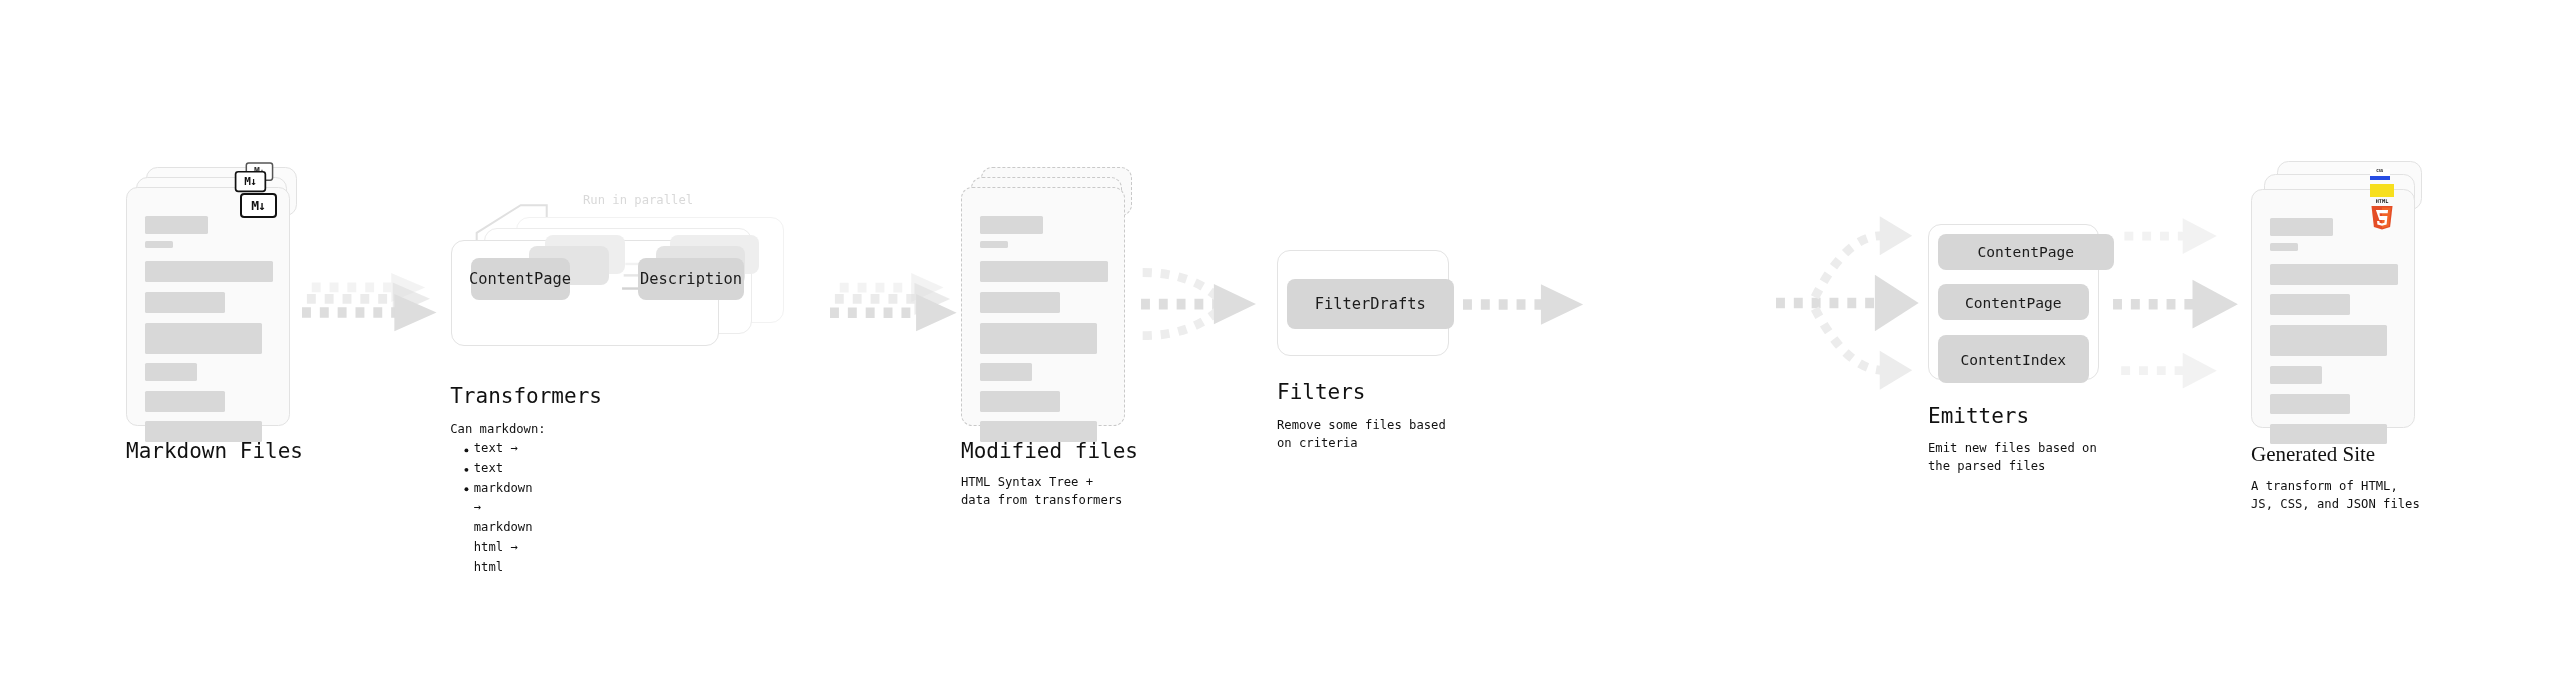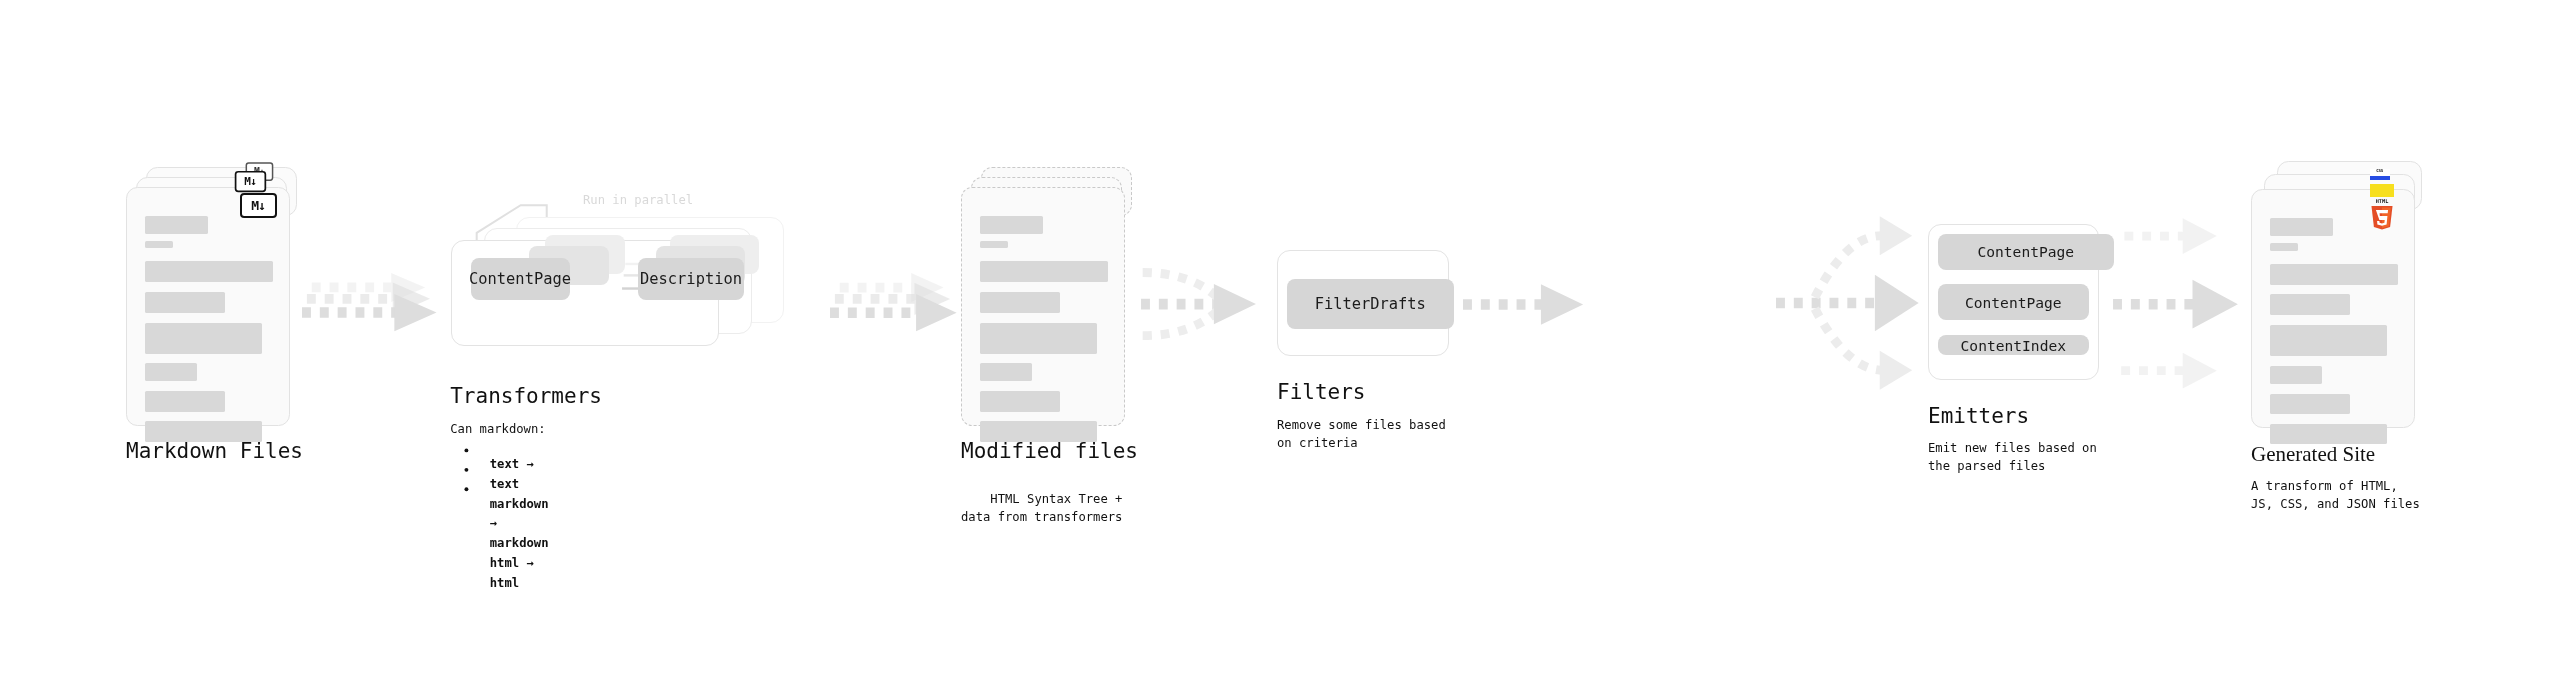--- a/index.html
+++ b/index.html
@@ -39,21 +39,21 @@
         font-size:15.4px;color:#1b1b1b;box-sizing:border-box;white-space:nowrap;}
   .pill.f2{background:#e4e4e4;color:transparent;}
   .pill.f3{background:#eeeeee;color:transparent;}
 
   
   .title{position:absolute;font-size:21px;color:#111;white-space:nowrap;}
   .sub{position:absolute;font-size:12.2px;color:#111;line-height:1.45;white-space:pre;}
   .parallel{position:absolute;font-size:12.2px;color:#d9d9d9;white-space:nowrap;}
 
   svg{position:absolute;overflow:visible;}
-  .ul{list-style:none;margin:16px;padding:0;font-weight:bold;}
+  .ul{list-style:none;margin:0;padding:0;}
 </style>
 </head>
 <body>
 
 <div id="stage">
 
   <div class="node" style="left:126px;top:167px;">
     <div class="stack" style="width:171px;height:260px;">
       <div class="sheet" style="left:19.5px;top:0;width:151px;height:49px;"></div>
       <div class="sheet" style="left:9.8px;top:9.8px;width:151px;height:49px;"></div>
@@ -166,21 +166,21 @@
           <div class="ln" style="width:128px;height:21px;margin-bottom:9.8px;"></div>
           <div class="ln" style="width:80px;height:21px;margin-bottom:9.8px;"></div>
           <div class="ln" style="width:117px;height:31px;margin-bottom:9.8px;"></div>
           <div class="ln" style="width:52px;height:18px;margin-bottom:9.8px;"></div>
           <div class="ln" style="width:80px;height:20.3px;margin-bottom:9.8px;"></div>
           <div class="ln" style="width:117px;height:20.3px;"></div>
         </div>
       </div>
     </div>
     <div class="title" style="left:0;top:272px;">Modified files</div>
-    <div class="sub" style="left:0;top:324px;text-align:right;">HTML Syntax Tree +
+    <div class="sub" style="left:0;top:307px;">HTML Syntax Tree +
 data from transformers</div>
   </div>
 
   <svg style="left:1136px;top:258px;" width="146" height="89" viewBox="0 0 180 110">
     <path d="M6 57 L96 57" stroke="#dddddd" stroke-width="13" stroke-dasharray="11 11" fill="none"></path>
     <path d="M8 18 Q70 18 104 52" stroke="#ededed" stroke-width="11" stroke-dasharray="11 11" fill="none"></path>
     <path d="M8 96 Q70 96 104 62" stroke="#ededed" stroke-width="11" stroke-dasharray="11 11" fill="none"></path>
     <polygon points="96,32 148,57 96,82" fill="#dddddd"></polygon>
   </svg>
 
@@ -204,21 +204,21 @@
     <path d="M48 88 Q88 10 132 12" stroke="#ececec" stroke-width="11" stroke-dasharray="11 11" fill="none"></path>
     <polygon points="128,-12 168,12 128,36" fill="#ececec"></polygon>
     <path d="M48 102 Q88 178 132 178" stroke="#ececec" stroke-width="11" stroke-dasharray="11 11" fill="none"></path>
     <polygon points="128,154 168,178 128,202" fill="#ececec"></polygon>
   </svg>
 
   <div class="node" style="left:1928px;top:224px;">
     <div class="gbox" style="left:0;top:0;width:171px;height:156px;"></div>
     <div class="pill" style="left:9.8px;top:9.8px;width:176px;height:36px;font-size:14.6px;">ContentPage</div>
     <div class="pill" style="left:9.8px;top:60px;width:151px;height:36px;font-size:14.6px;">ContentPage</div>
-    <div class="pill" style="left:9.8px;top:111px;width:151px;height:20px;font-size:14.6px;">ContentIndex</div>
+    <div class="pill" style="left:9.8px;top:111px;width:151px;height:48px;font-size:14.6px;">ContentIndex</div>
     <div class="title" style="left:0;top:180px;">Emitters</div>
     <div class="sub" style="left:0;top:216px;">Emit new files based on
 the parsed files</div>
   </div>
 
   <svg style="left:2113px;top:228px;" width="146" height="154" viewBox="0 0 180 190">
     <g opacity="0.45">
       <line x1="14" y1="10" x2="92" y2="10" stroke="#e3e3e3" stroke-width="11" stroke-dasharray="11 11"></line>
       <polygon points="86,-12 128,10 86,32" fill="#e3e3e3"></polygon>
     </g>

